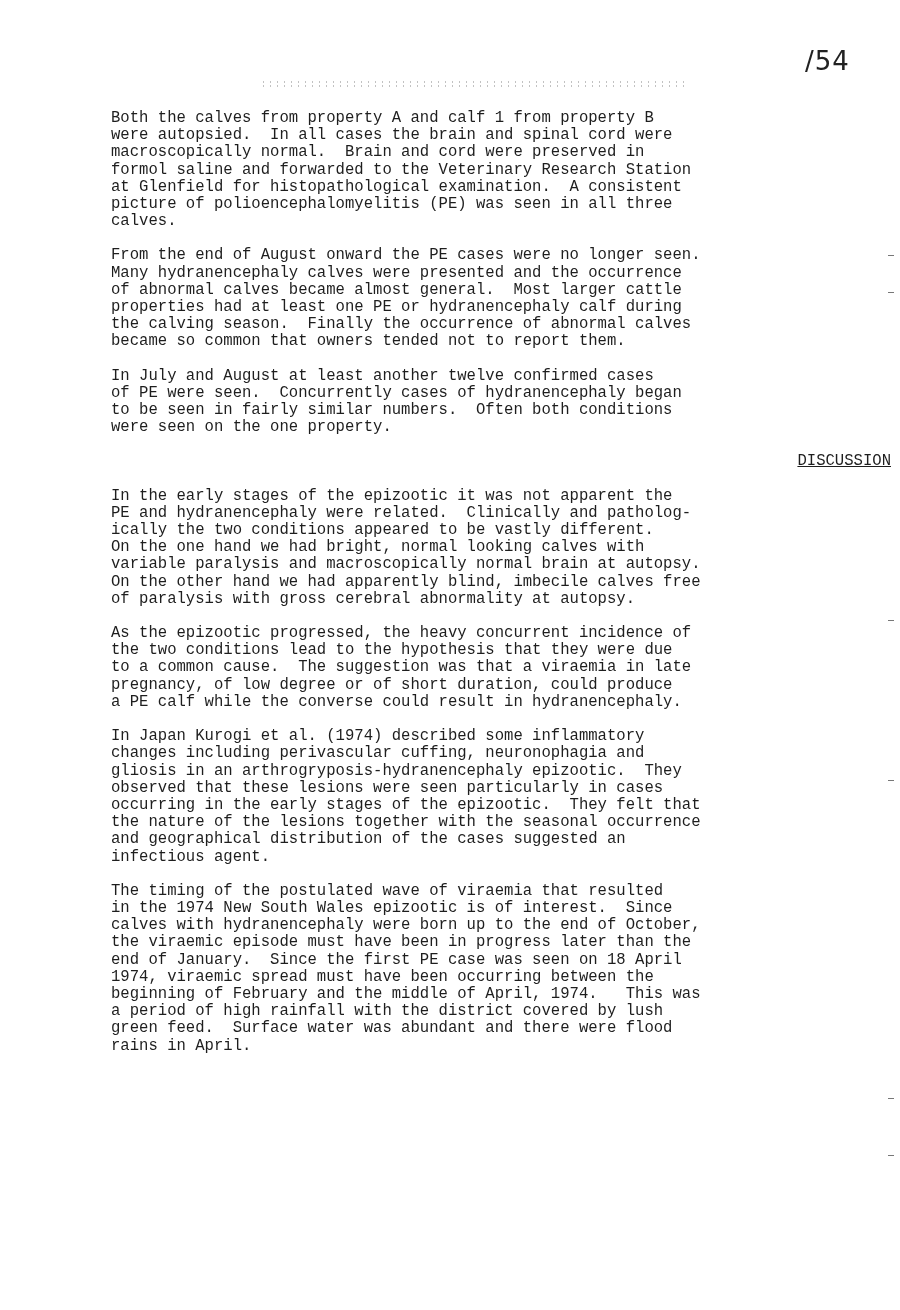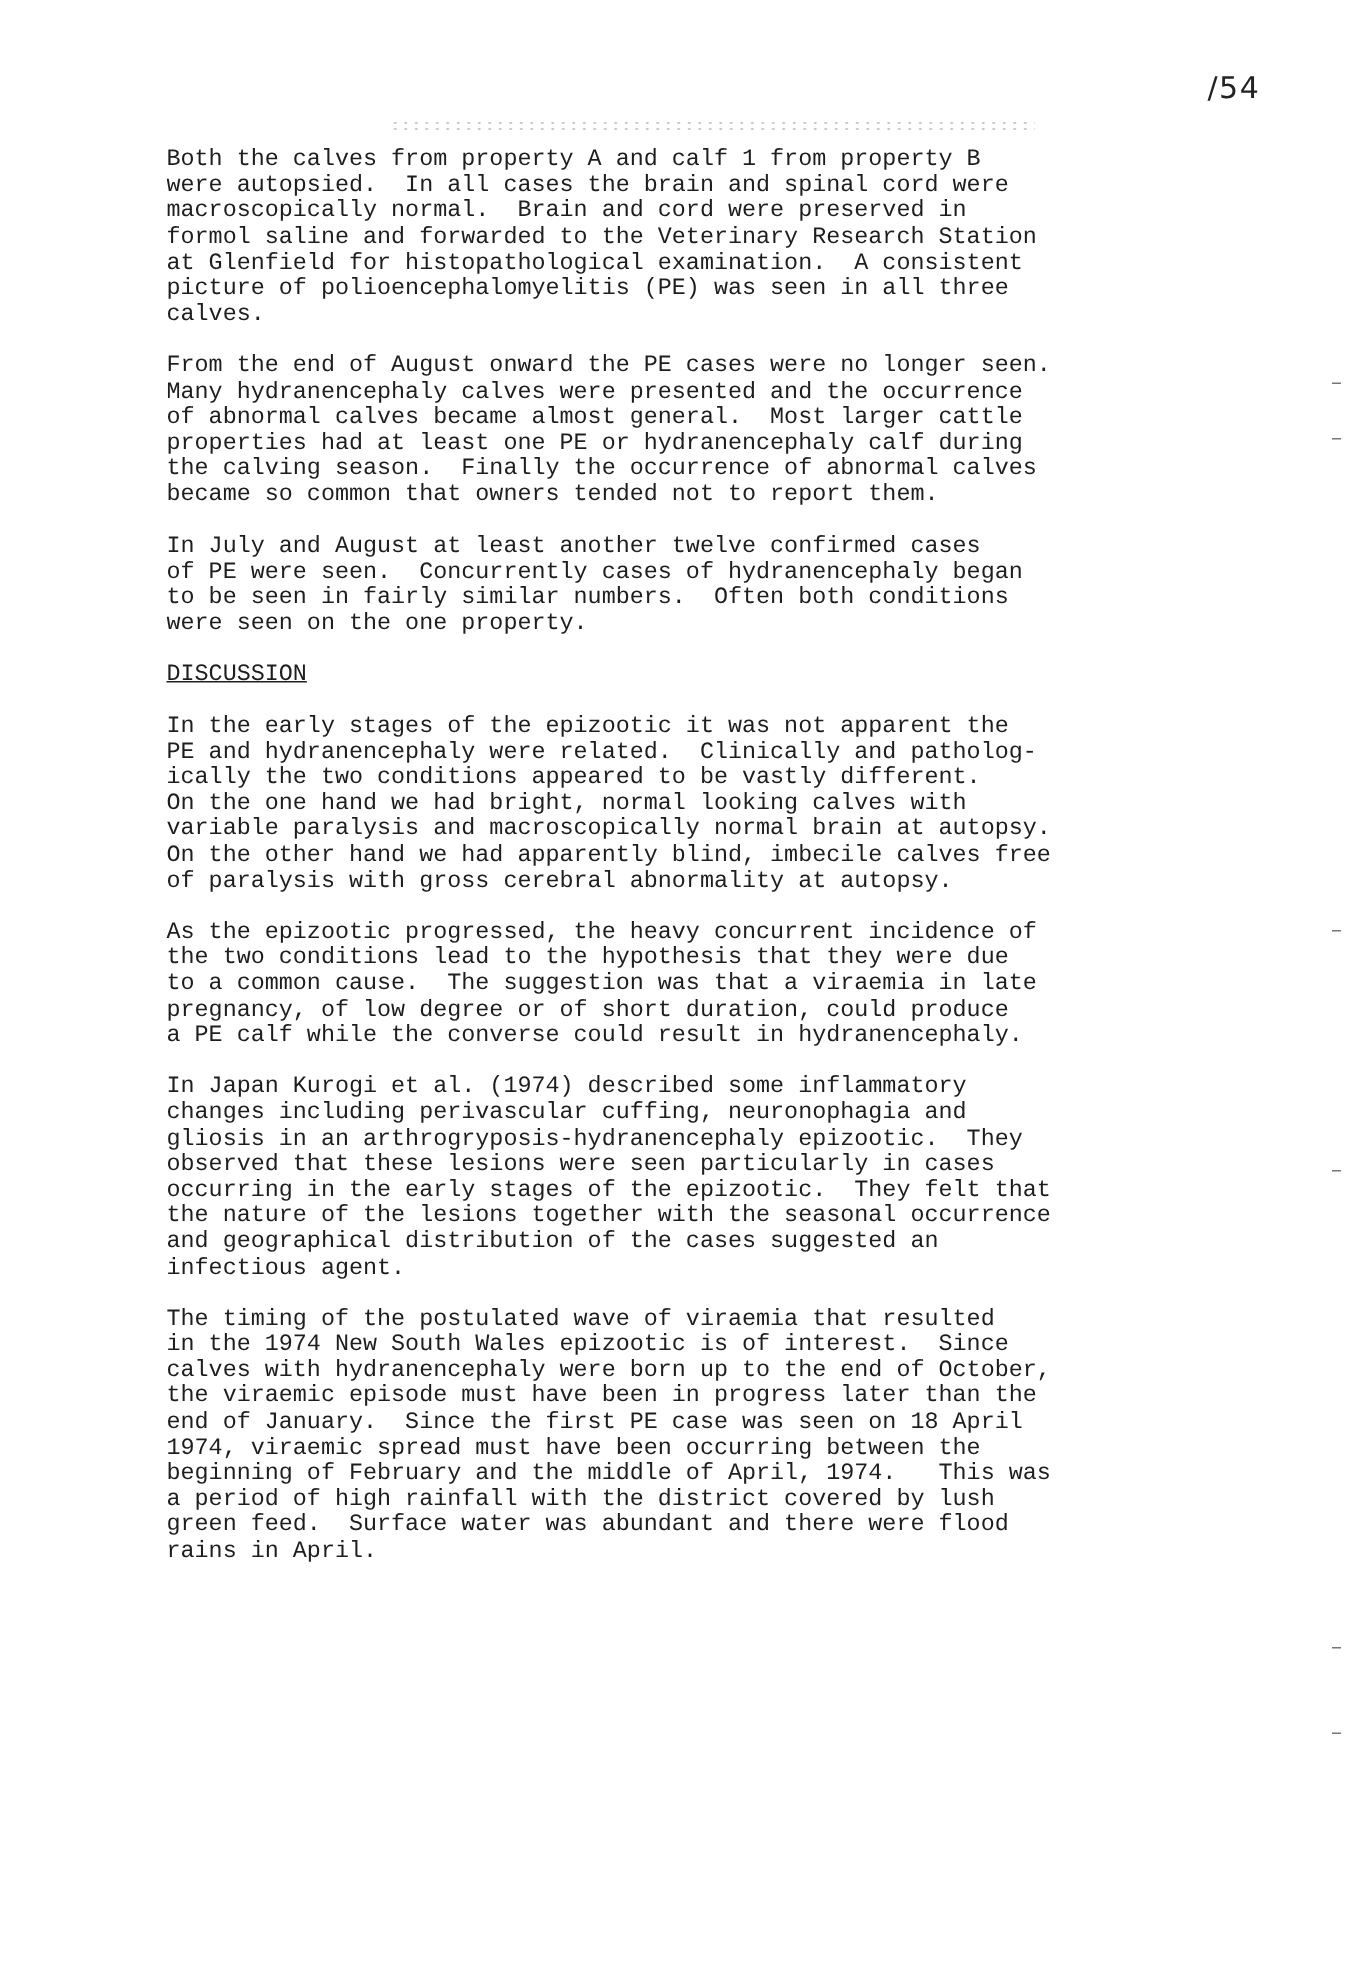--- a/index.html
+++ b/index.html
@@ -8,21 +8,21 @@
       height: 1310px;
       position: relative;
       overflow: hidden;
       color: #1e1e1e;
     }
     .page-number {
       position: absolute;
       left: 805px;
       top: 46px;
       font-family: "DejaVu Sans", sans-serif;
-      font-size: 20px;
+      font-size: 26px;
       color: #222;
       letter-spacing: 1px;
     }
     .noise-line {
       position: absolute;
       left: 260px;
       top: 80px;
       width: 430px;
       height: 8px;
       background-image: radial-gradient(circle, #9a9a9a 0.6px, transparent 1px);
@@ -33,27 +33,28 @@
       position: absolute;
       left: 111px;
       top: 98px;
       width: 780px;
       font-family: "Liberation Mono", "DejaVu Sans Mono", monospace;
       font-size: 15.6px;
       line-height: 17.2px;
       color: #1e1e1e;
     }
     .para {
-      margin: 0 0 17px 0;
+      margin: 12px 0 17px 0;
       white-space: pre;
     }
     .heading {
       text-decoration: underline;
       margin: 0 0 17px 0;
       white-space: pre;
+      text-align: right;
     }
     .margin-tick {
       position: absolute;
       right: 6px;
       width: 6px;
       height: 1px;
       background: #777;
     }
   </style>
 </head>

